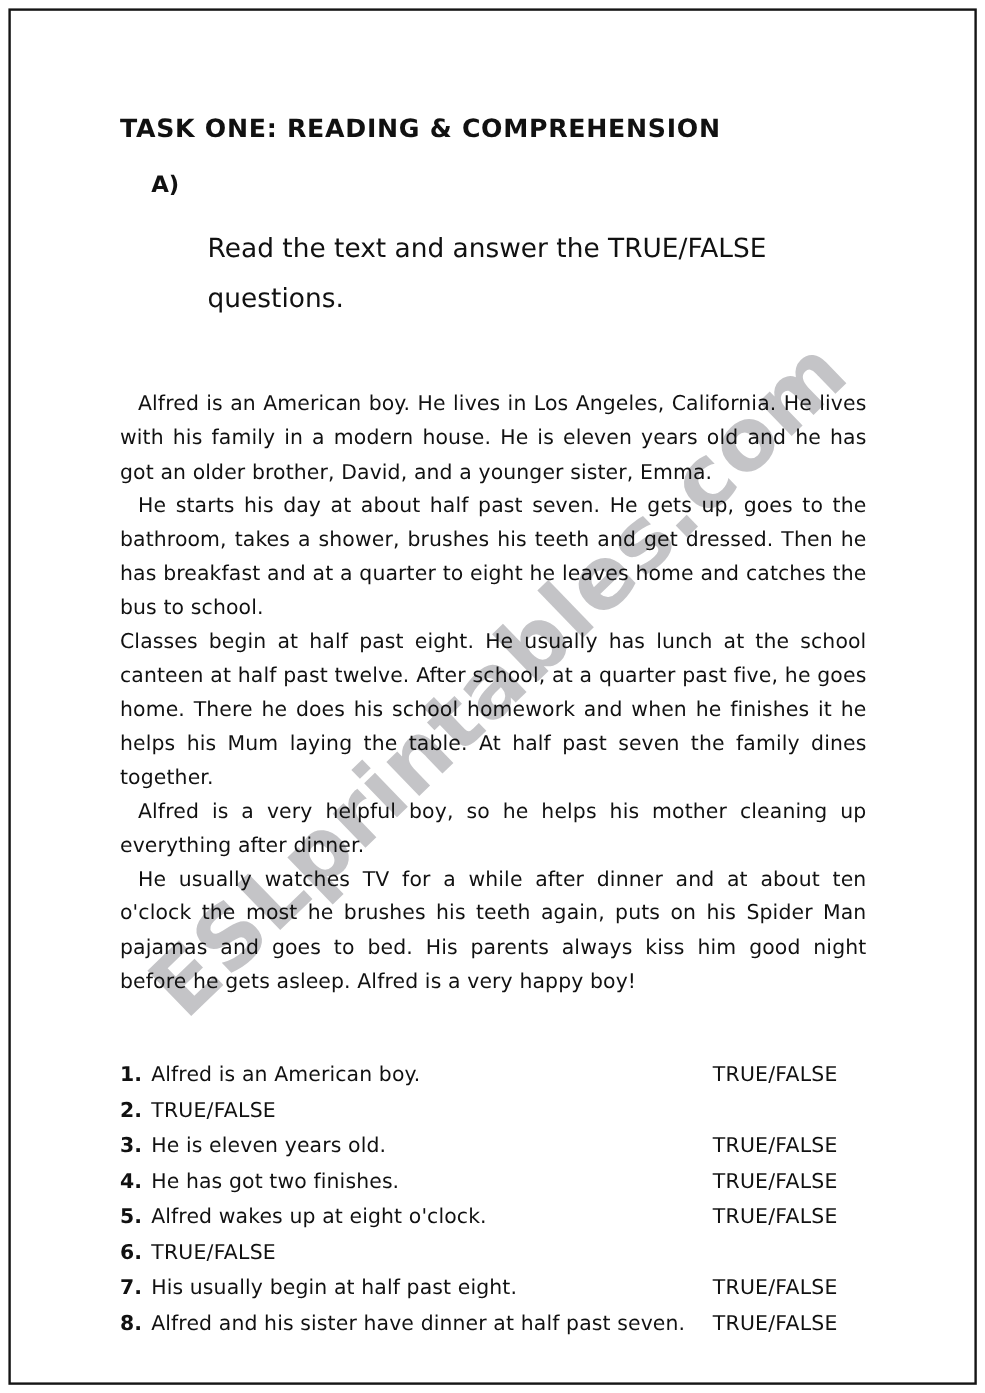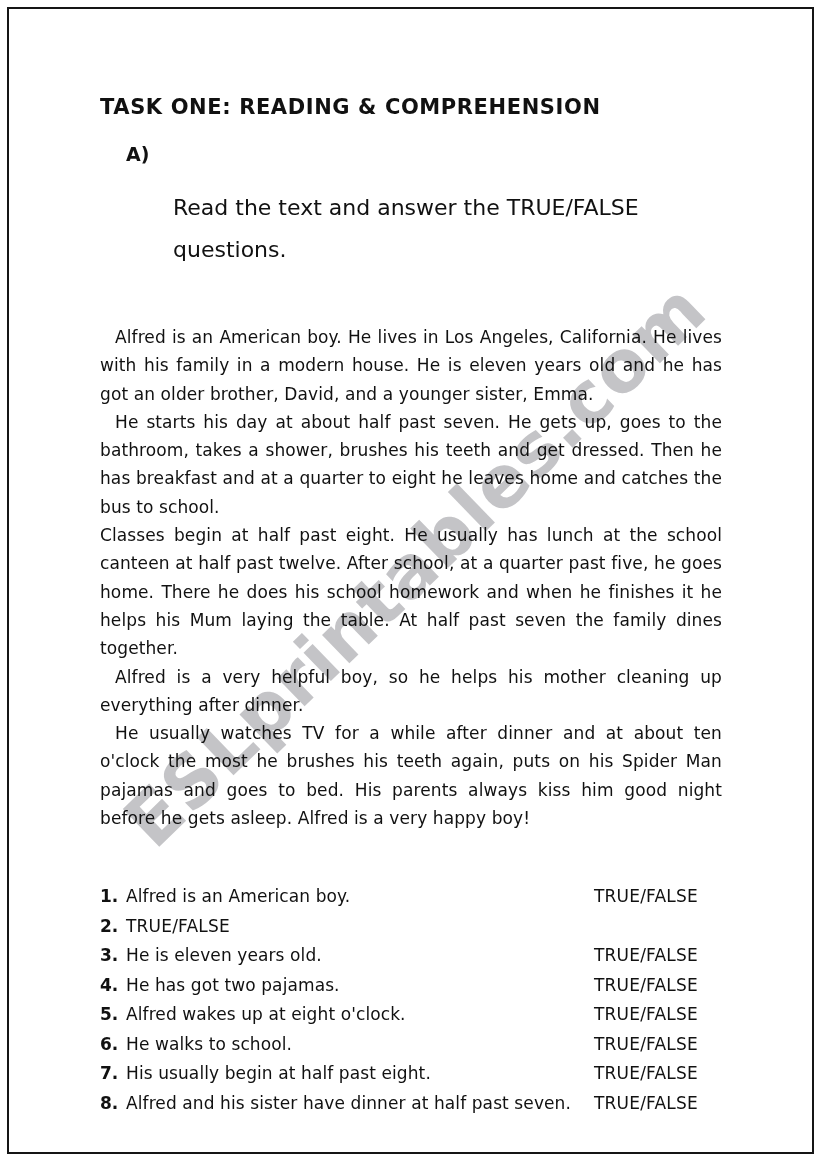--- a/index.html
+++ b/index.html
@@ -124,33 +124,32 @@
     </div>
 
     <div class="q-row">
       <span class="q-num">3.</span>
       <span class="q-text">He is eleven years old.</span>
       <span class="q-answer">TRUE/FALSE</span>
     </div>
 
     <div class="q-row">
       <span class="q-num">4.</span>
-      <span class="q-text">He has got two pajamas.</span>
+      <span class="q-text">He has got two finishes.</span>
       <span class="q-answer">TRUE/FALSE</span>
     </div>
 
     <div class="q-row">
       <span class="q-num">5.</span>
       <span class="q-text">Alfred wakes up at eight o'clock.</span>
       <span class="q-answer">TRUE/FALSE</span>
     </div>
 
     <div class="q-row">
       <span class="q-num">6.</span>
-      <span class="q-text">He walks to school.</span>
       <span class="q-answer">TRUE/FALSE</span>
     </div>
 
     <div class="q-row">
       <span class="q-num">7.</span>
       <span class="q-text">His usually begin at half past eight.</span>
       <span class="q-answer">TRUE/FALSE</span>
     </div>
 
     <div class="q-row">

